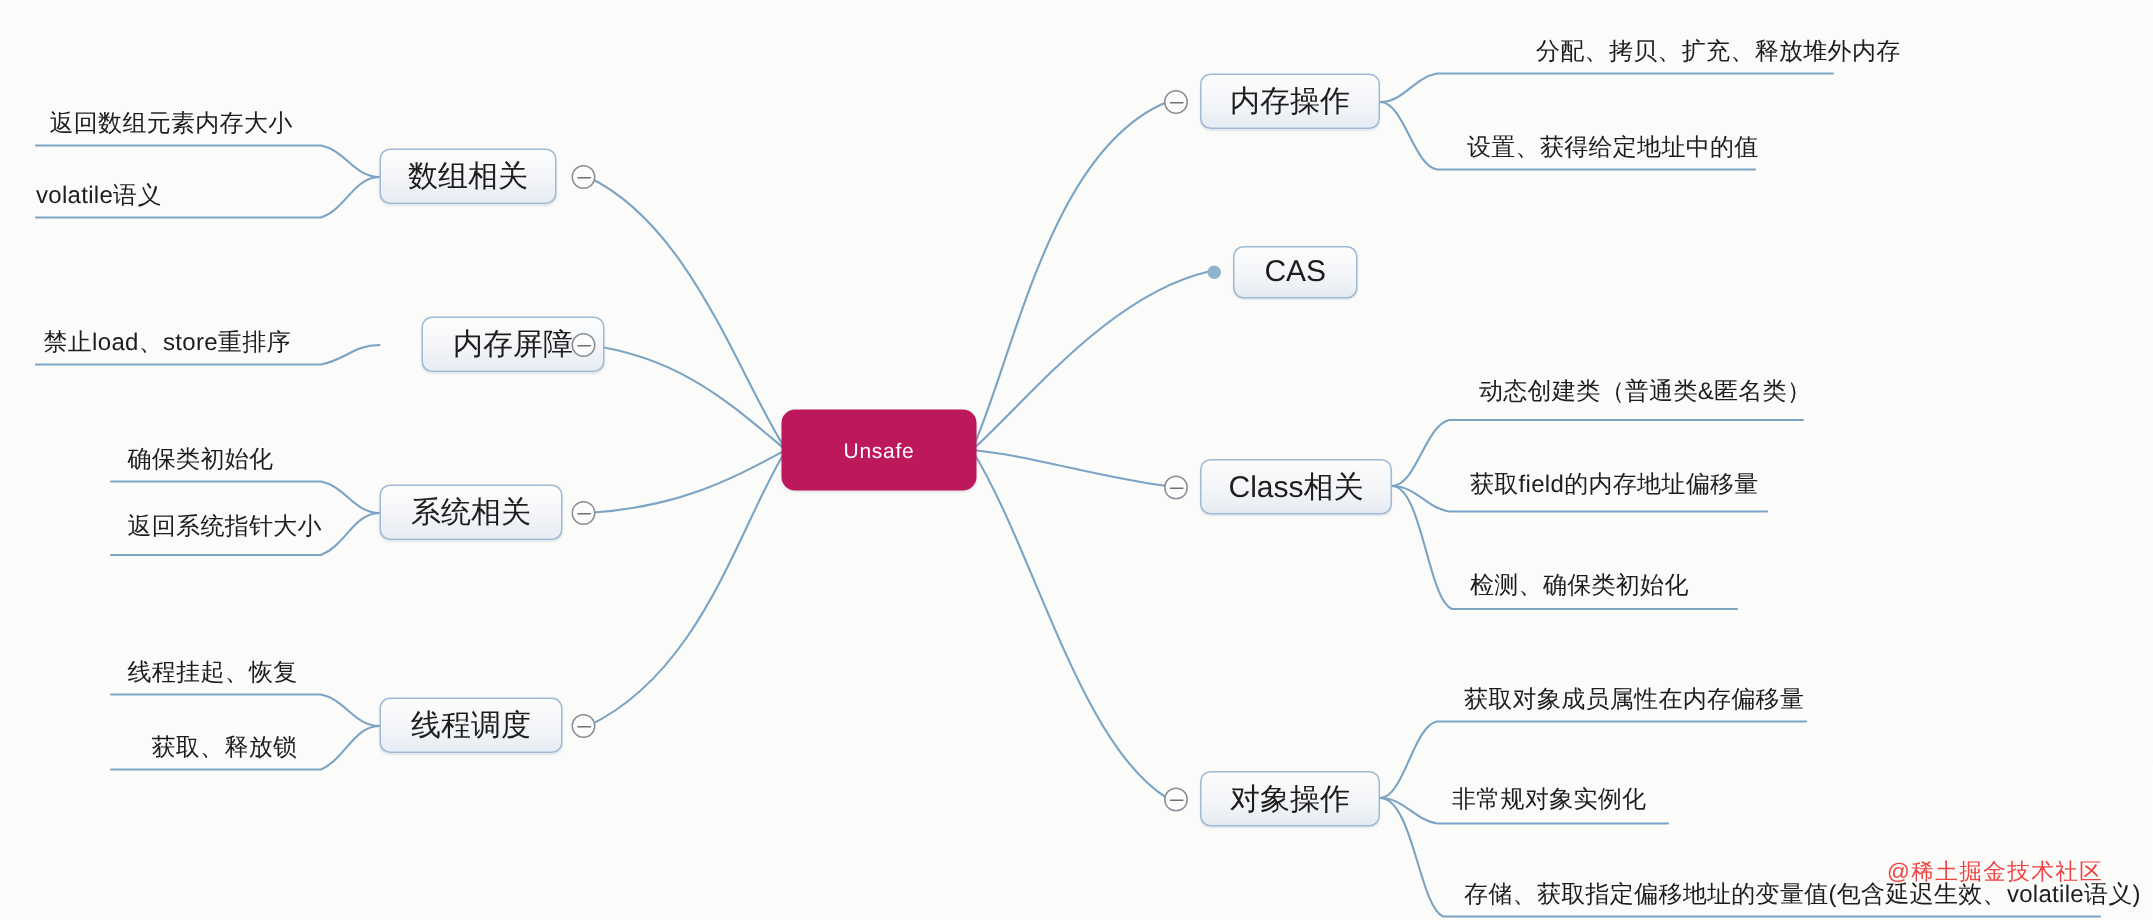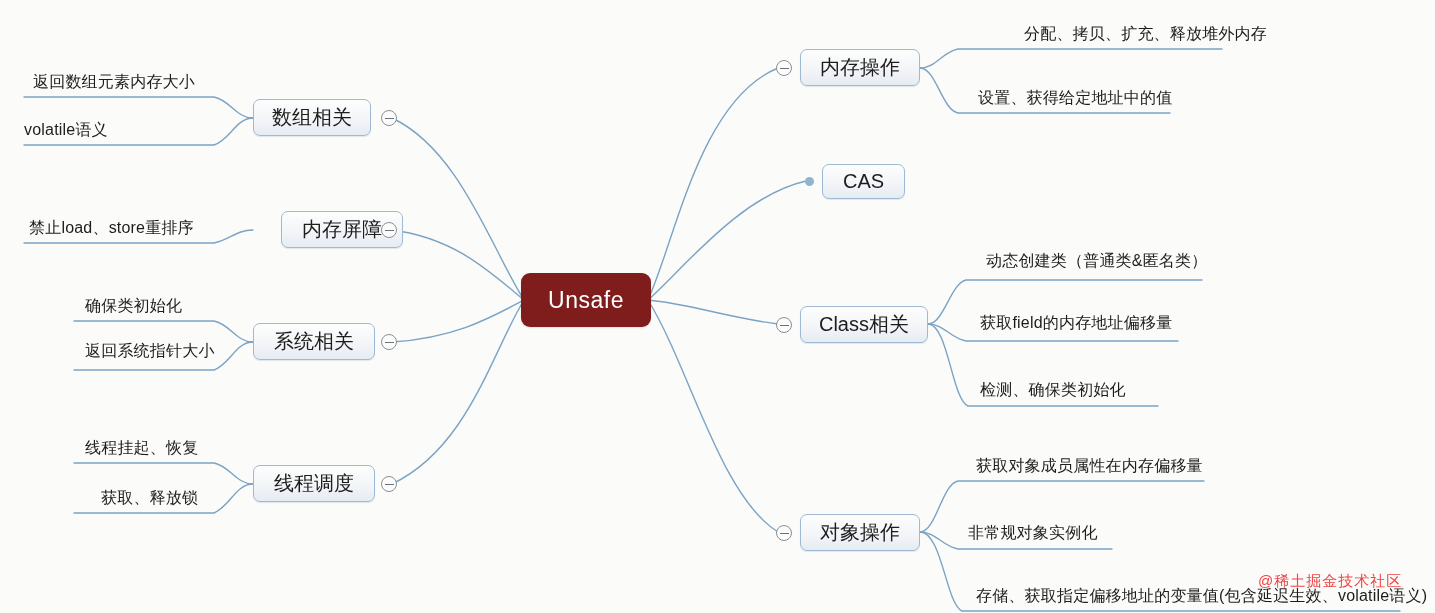--- a/index.html
+++ b/index.html
@@ -31,24 +31,24 @@
   .node {
     position: absolute;
     box-sizing: border-box;
     display: flex;
     align-items: center;
     justify-content: center;
     white-space: nowrap;
   }
 
   .root-node {
-    background: #7f1d1d;
+    background: #be185d;
     color: #ffffff;
     border-radius: 9px;
-    font-size: 23px;
+    font-size: 14px;
     letter-spacing: 0.5px;
     box-shadow: 0 1px 2px rgba(0,0,0,0.10);
   }
 
   .topic-node {
     background: linear-gradient(to bottom, #fdfdfd 0%, #f3f5f8 55%, #e6ecf3 100%);
     border: 1px solid #9db9d4;
     border-radius: 7px;
     color: #1d1d1d;
     font-size: 20px;

